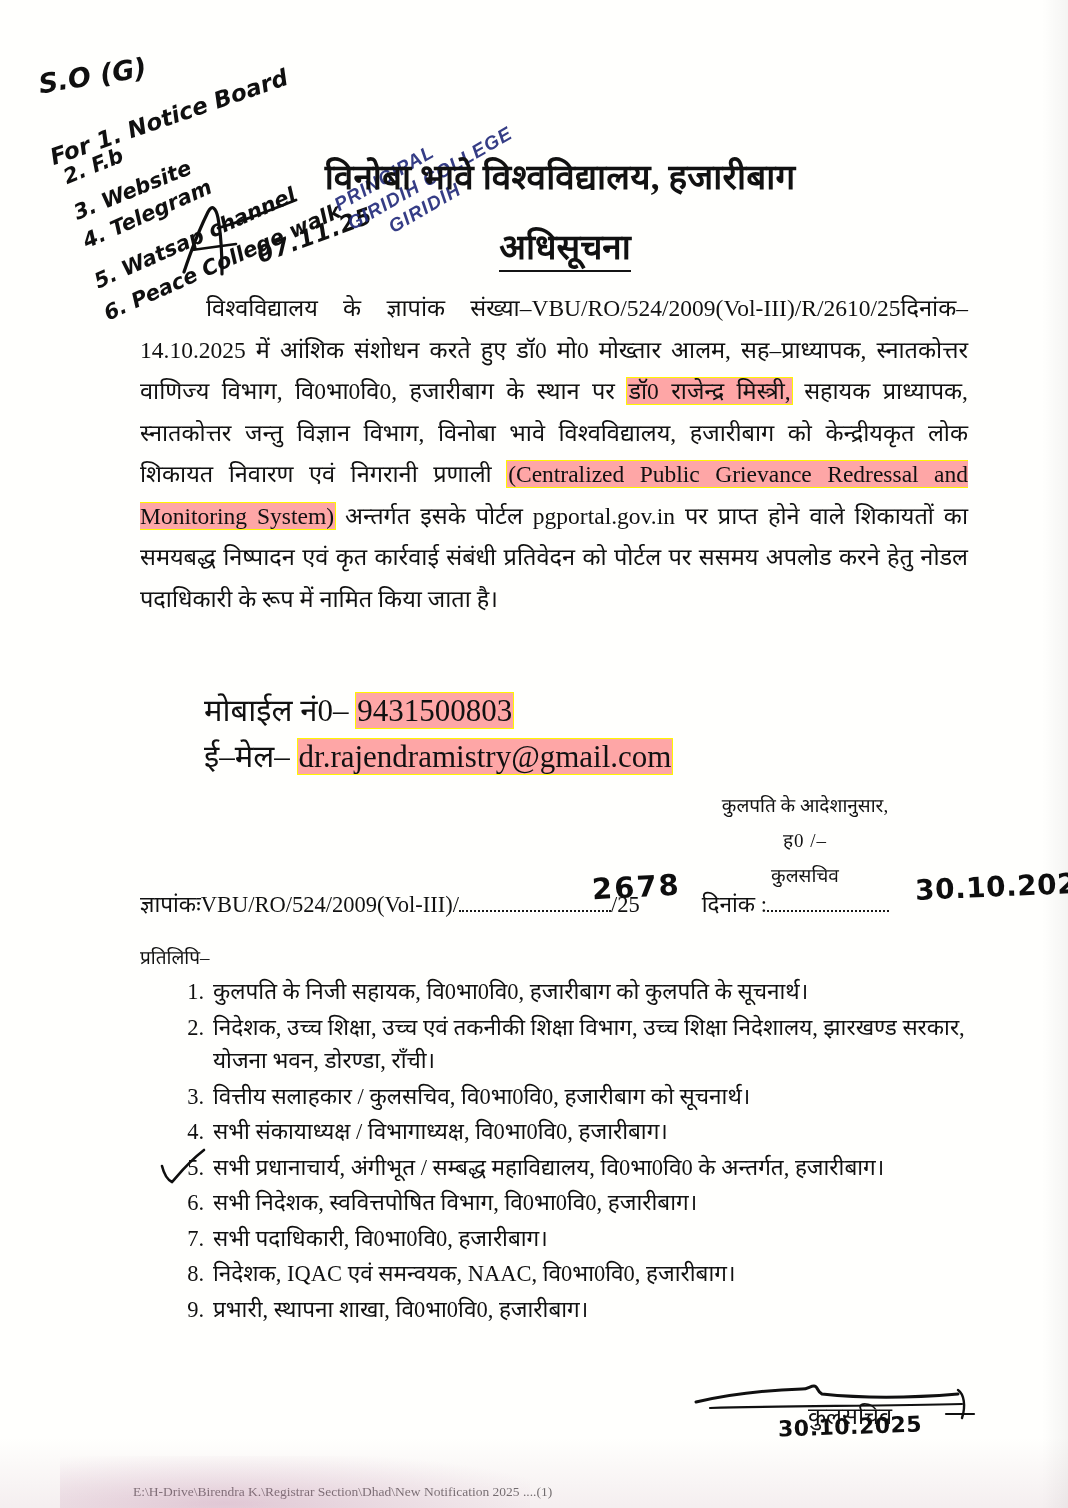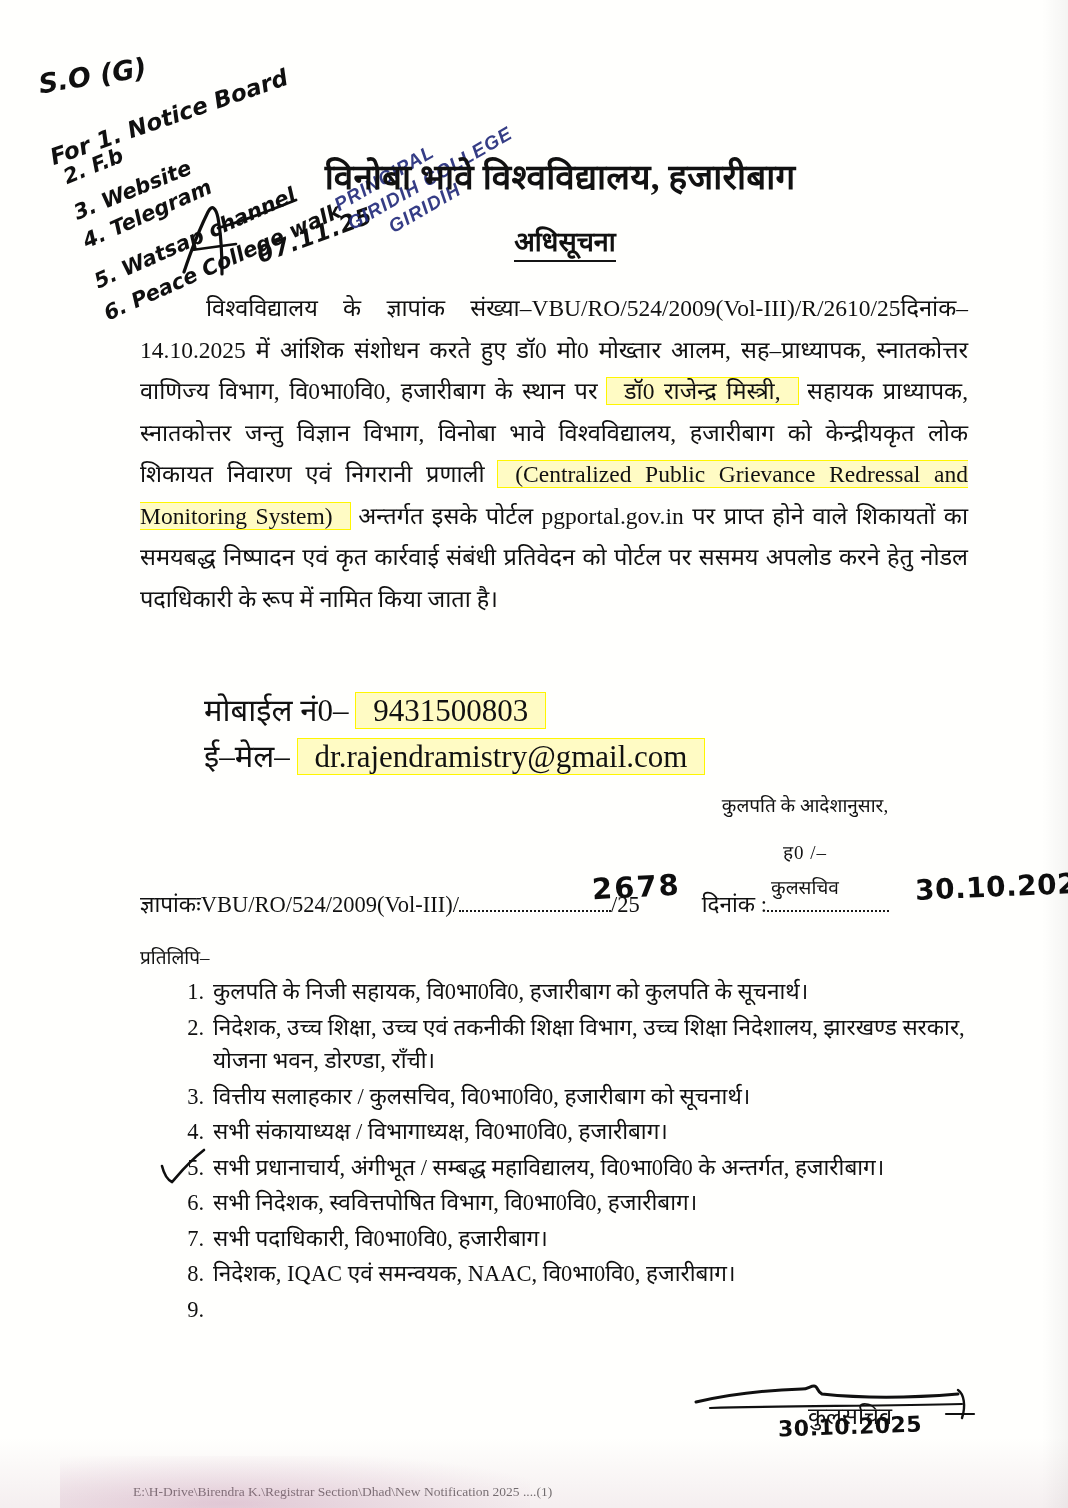--- a/index.html
+++ b/index.html
@@ -43,21 +43,21 @@
     font-size: 35px;
     font-weight: 700;
     letter-spacing: 0.2px;
     padding-left: 52px;
   }
   .notif-heading {
     position: absolute;
     left: 0; right: 0;
     top: 222px;
     text-align: center;
-    font-size: 27px;
+    font-size: 35px;
     font-weight: 600;
     padding-left: 62px;
   }
   .notif-heading span {
     border-bottom: 2px solid #161616;
     padding-bottom: 3px;
   }
 
   
   .body-block {
@@ -65,23 +65,23 @@
     left: 140px;
     top: 288px;
     width: 828px;
     font-size: 23.5px;
     line-height: 41.5px;
     text-align: justify;
     text-justify: inter-word;
   }
   .body-block .indent { display: inline-block; width: 66px; }
   .hl {
-    background: #fef9c3;
+    background: #fca5a5;
     box-shadow: 0 0 0 1px #fdf400;
-    padding: 0 17px;
+    padding: 0 1px;
   }
   .lat { font-family: "Liberation Serif", serif; }
 
   
   .contact-block {
     position: absolute;
     left: 204px;
     top: 688px;
     font-size: 31px;
     line-height: 46px;
@@ -91,21 +91,21 @@
   
   .signoff {
     position: absolute;
     left: 640px;
     top: 788px;
     width: 330px;
     text-align: center;
     font-size: 19px;
     line-height: 35px;
   }
-  .signoff .ln2 { letter-spacing: 1px; margin-top: 12px; }
+  .signoff .ln2 { letter-spacing: 1px; }
 
   
   .memo-line {
     position: absolute;
     left: 140px;
     top: 888px;
     width: 900px;
     font-size: 22.5px;
     white-space: nowrap;
   }
@@ -335,21 +335,21 @@
   <div class="copy-label">प्रतिलिपि–</div>
   <ul class="copy-list">
     <li><span class="num">1.</span><span>कुलपति के निजी सहायक, वि0भा0वि0, हजारीबाग को कुलपति के सूचनार्थ।</span></li>
     <li><span class="num">2.</span><span>निदेशक, उच्च शिक्षा, उच्च एवं तकनीकी शिक्षा विभाग, उच्च शिक्षा निदेशालय, झारखण्ड सरकार, योजना भवन, डोरण्डा, राँची।</span></li>
     <li><span class="num">3.</span><span>वित्तीय सलाहकार / कुलसचिव, वि0भा0वि0, हजारीबाग को सूचनार्थ।</span></li>
     <li><span class="num">4.</span><span>सभी संकायाध्यक्ष / विभागाध्यक्ष, वि0भा0वि0, हजारीबाग।</span></li>
     <li><span class="num">5.</span><span>सभी प्रधानाचार्य, अंगीभूत / सम्बद्ध महाविद्यालय, वि0भा0वि0 के अन्तर्गत, हजारीबाग।</span></li>
     <li><span class="num">6.</span><span>सभी निदेशक, स्ववित्तपोषित विभाग, वि0भा0वि0, हजारीबाग।</span></li>
     <li><span class="num">7.</span><span>सभी पदाधिकारी, वि0भा0वि0, हजारीबाग।</span></li>
     <li><span class="num">8.</span><span>निदेशक, IQAC एवं समन्वयक, NAAC, वि0भा0वि0, हजारीबाग।</span></li>
-    <li><span class="num">9.</span></li>
+    <li><span class="num">9.</span><span>प्रभारी, स्थापना शाखा, वि0भा0वि0, हजारीबाग।</span></li>
   </ul>
 
   <svg class="tick5" viewBox="0 0 62 38">
     <path d="M2 18 C4 26, 8 32, 12 34 C16 30, 26 16, 44 2" stroke="#111" stroke-width="2.6" fill="none" stroke-linecap="round"></path>
   </svg>
 
   <svg class="sig-svg" width="300" height="48" viewBox="0 0 300 48">
     <path d="M6 18 C40 10, 80 6, 112 5 C118 5, 120 2, 124 2 C128 2, 127 8, 132 10 C170 14, 220 14, 268 10" stroke="#121212" stroke-width="3" fill="none" stroke-linecap="round"></path>
     <path d="M20 24 C90 22, 190 22, 272 20" stroke="#121212" stroke-width="2.2" fill="none" stroke-linecap="round"></path>
     <path d="M268 6 C274 10, 276 22, 272 34" stroke="#121212" stroke-width="2.4" fill="none" stroke-linecap="round"></path>

